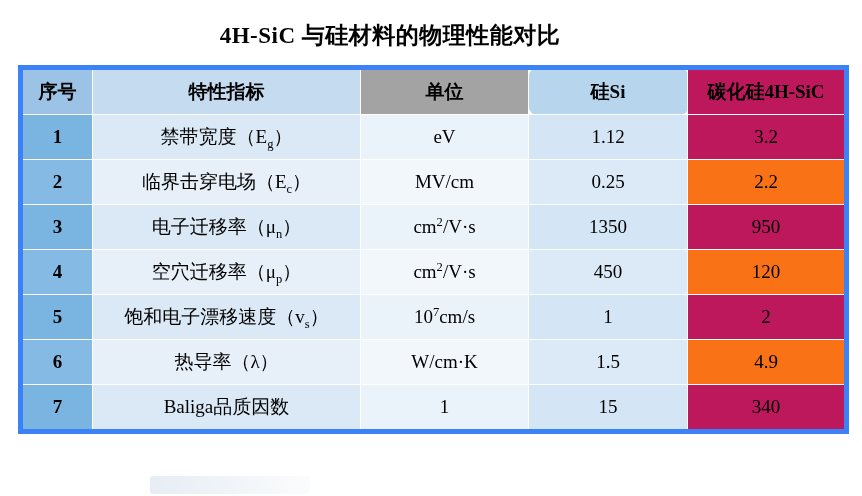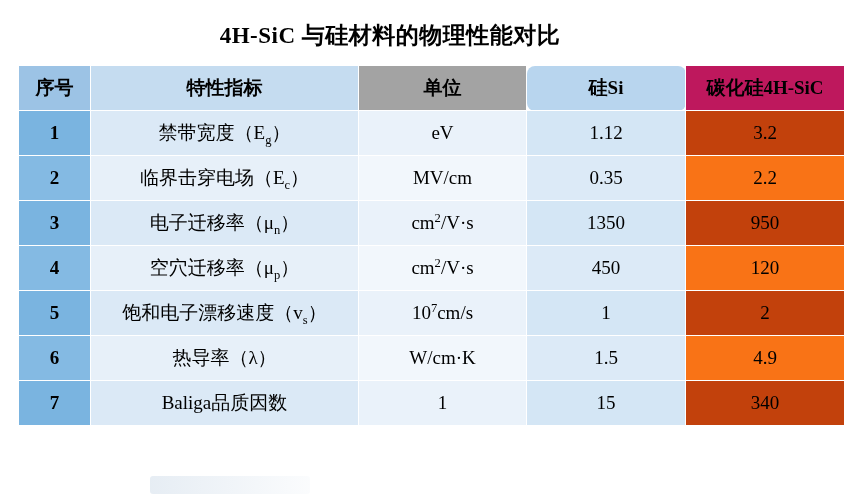--- a/index.html
+++ b/index.html
@@ -29,21 +29,21 @@
     letter-spacing: 0.5px;
     font-family: "Liberation Serif", "DejaVu Serif", serif;
   }
   .table-wrap {
     padding: 0 18px;
   }
   table.data-table {
     border-collapse: collapse;
     width: 826px;
     table-layout: fixed;
-    border: 1px solid #3b82f6;
+    border: 5px solid #3b82f6;
   }
   table.data-table td, table.data-table th {
     border: 1px solid #ffffff;
     text-align: center;
     vertical-align: middle;
     font-size: 19px;
     color: #000000;
     padding: 0;
     height: 44px;
     font-family: "Liberation Serif", "DejaVu Serif", serif;
@@ -68,21 +68,21 @@
   }
   td.c-name {
     background: #dbe9f6;
     text-align: left;
     padding-left: 28px;
     font-size: 19px;
     margin-left: 16px;
   }
   td.c-unit { background: #eaf2fa; }
   td.c-si   { background: #d4e6f5; }
-  td.c-sic  { background: #c2410c; }
+  td.c-sic  { background: #be185d; }
 
   
   tr.alt td.c-name { background: #e7f0f9; }
   tr.alt td.c-unit { background: #f2f7fc; }
   tr.alt td.c-si   { background: #dceaf7; }
   tr.alt td.c-sic  { background: #f97316; }
   tr.alt td.c-idx  { background: #84bae3; }
 
   sub, sup {
     font-size: 0.66em;
@@ -134,21 +134,21 @@
           <td class="c-idx">1</td>
           <td class="c-name"><span>禁带宽度（E</span><sub>g</sub><span>）</span></td>
           <td class="c-unit"><span>eV</span><sup></sup><span></span></td>
           <td class="c-si">1.12</td>
           <td class="c-sic">3.2</td>
         </tr>
         <tr class="alt">
           <td class="c-idx">2</td>
           <td class="c-name"><span>临界击穿电场（E</span><sub>c</sub><span>）</span></td>
           <td class="c-unit"><span>MV/cm</span><sup></sup><span></span></td>
-          <td class="c-si">0.35</td>
+          <td class="c-si">0.25</td>
           <td class="c-sic">2.2</td>
         </tr>
         <tr>
           <td class="c-idx">3</td>
           <td class="c-name"><span>电子迁移率（μ</span><sub>n</sub><span>）</span></td>
           <td class="c-unit"><span>cm</span><sup>2</sup><span>/V·s</span></td>
           <td class="c-si">1350</td>
           <td class="c-sic">950</td>
         </tr>
         <tr class="alt">

